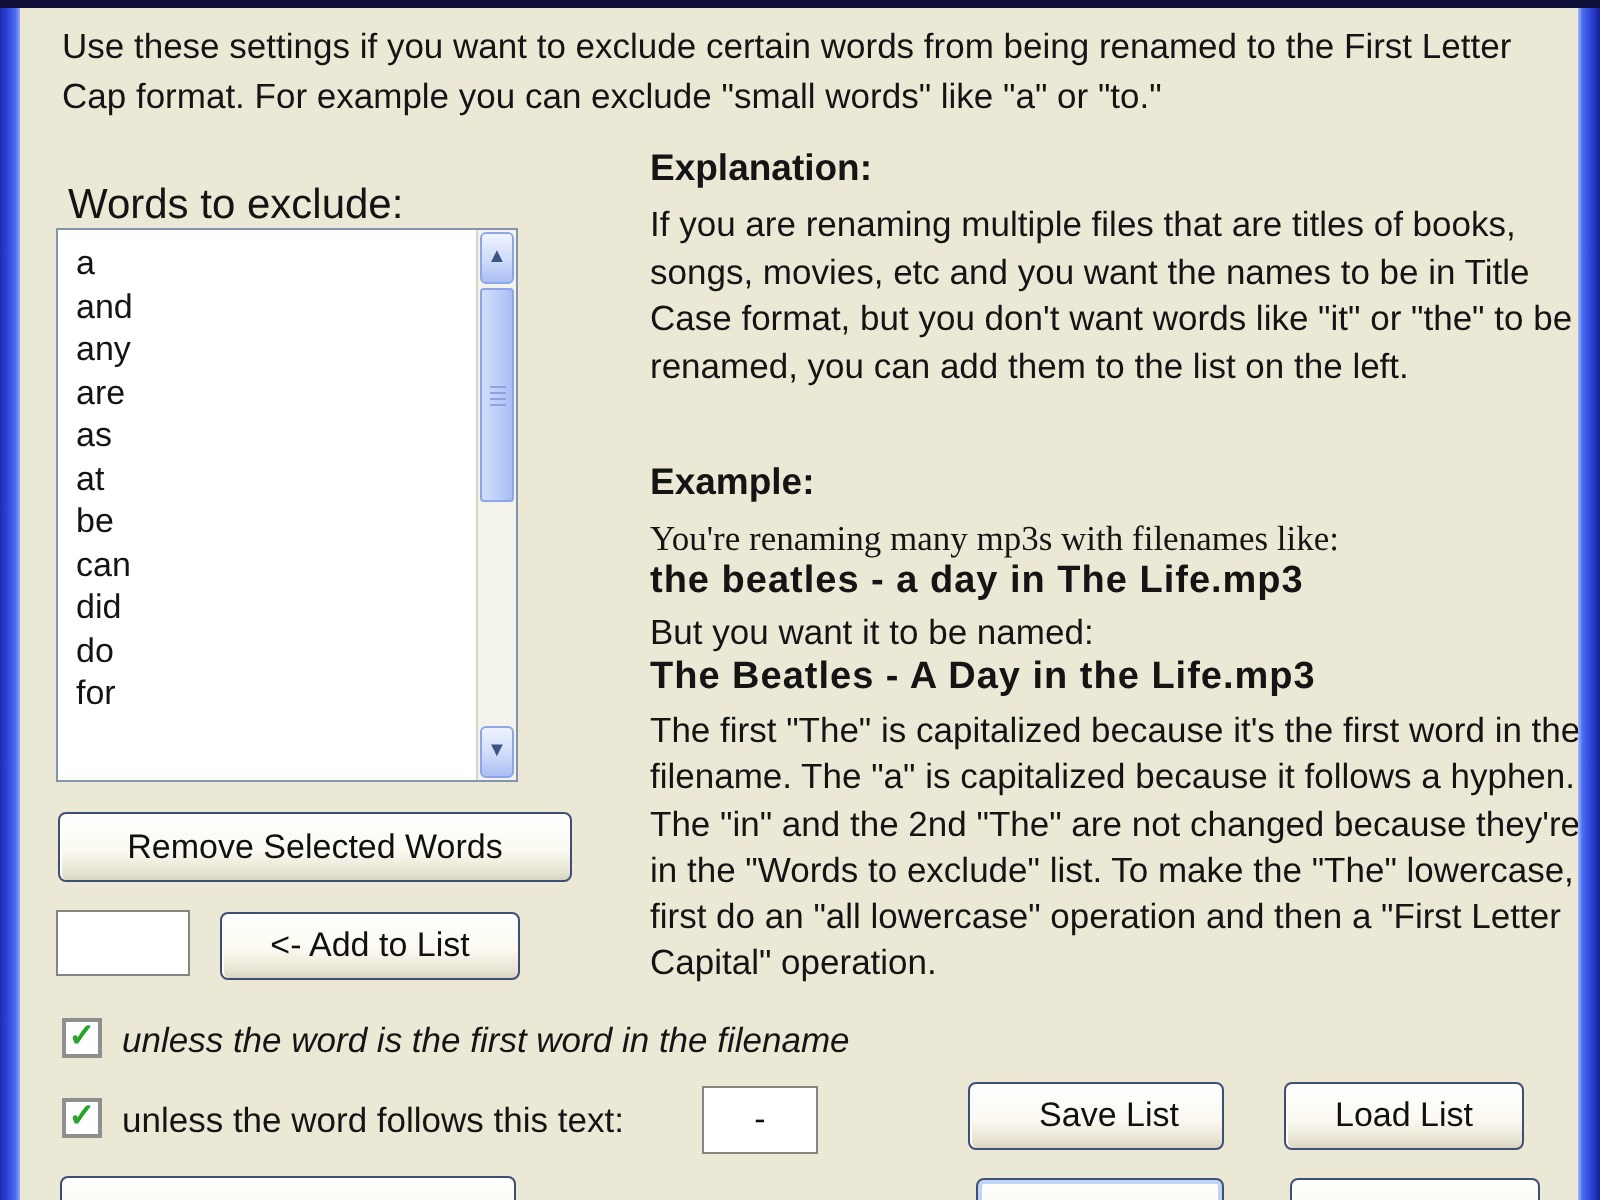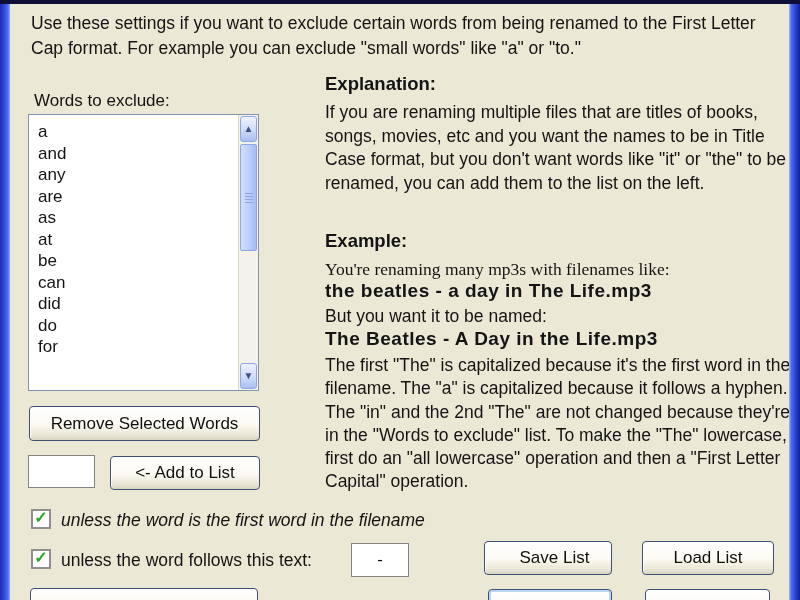--- a/index.html
+++ b/index.html
@@ -14,21 +14,21 @@
 
   
   .edge-top  { position:absolute; left:0; top:0; width:800px; height:4px; background:#0e0e38; z-index:6; }
   .edge-left { position:absolute; left:0; top:0; width:10px; height:600px; z-index:5;
                background:linear-gradient(90deg,#1f2bb0 0%,#2e47d8 40%,#4a6ef0 78%,#93a9f0 100%); }
   .edge-right{ position:absolute; right:0; top:0; width:11px; height:600px; z-index:5;
                background:linear-gradient(270deg,#141f96 0%,#2e47d8 45%,#4a6ef0 80%,#a9bbf2 100%); }
 
   .intro { position:absolute; left:31px; top:11px; width:748px; font-size:17.5px; line-height:25px; }
 
-  .words-label { position:absolute; left:34px; top:91px; font-size:17px; }
+  .words-label { position:absolute; left:34px; top:91px; font-size:21px; }
 
   
   .listbox { position:absolute; left:28px; top:114px; width:231px; height:277px;
              background:#fff; border:1px solid #8494ae; }
   .list-words { position:absolute; left:0; top:6px; right:21px; bottom:0;
                 overflow:hidden; padding-left:9px; font-size:17px; line-height:21.5px; }
   .list-word { white-space:nowrap; }
 
   .scrollbar { position:absolute; right:0; top:0; width:20px; height:100%;
                background:#f4f3eb; border-left:1px solid #d9d6c8; }
@@ -45,24 +45,24 @@
   .sb-grip { position:absolute; left:4px; top:50%; margin-top:-5px; width:8px; height:10px;
              background:repeating-linear-gradient(180deg,#8ba3e2 0 1px,transparent 1px 3px); }
 
   
   .xpbtn { position:absolute; border:1px solid #3f4e75; border-radius:4px;
            background:linear-gradient(180deg,#ffffff 0%,#fbf9f1 55%,#e8e4d3 88%,#d7d3c1 100%);
            box-shadow: inset 0 1px 0 #ffffff, inset 1px 0 0 #ffffff;
            font-family:"Liberation Sans", sans-serif; font-size:17px; color:#101010;
            display:flex; align-items:center; justify-content:center; cursor:default; }
 
-  .remove-btn { left:29px;  top:406px; width:231px; height:35px; }
+  .remove-btn { left:29px;  top:406px; width:257px; height:35px; }
   .add-btn    { left:110px; top:456px; width:150px; height:34px; }
   .save-btn   { left:484px; top:541px; width:128px; height:34px;padding-left:13px; }
-  .load-btn   { left:642px; top:541px; width:132px; height:34px; }
+  .load-btn   { left:642px; top:541px; width:120px; height:34px; }
   .cut-left   { left:30px;  top:588px; width:228px; height:30px; }
   .cut-mid    { left:488px; top:589px; width:124px; height:30px;
                 box-shadow: inset 0 0 0 2px #bcd4f5, inset 0 1px 0 #ffffff; }
   .cut-right  { left:645px; top:589px; width:125px; height:30px; }
 
   .textfield { position:absolute; background:#fff; border:1px solid #848484;
                font-family:"Liberation Sans", sans-serif; font-size:17px; color:#101010; }
   .add-input { left:28px; top:455px; width:67px; height:33px; padding:0 5px; }
   .follows-input { left:351px; top:543px; width:58px; height:34px; text-align:center; }
 

